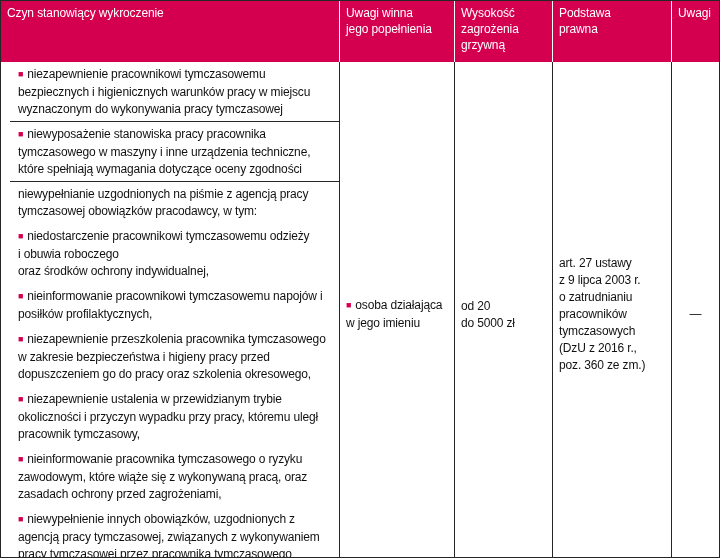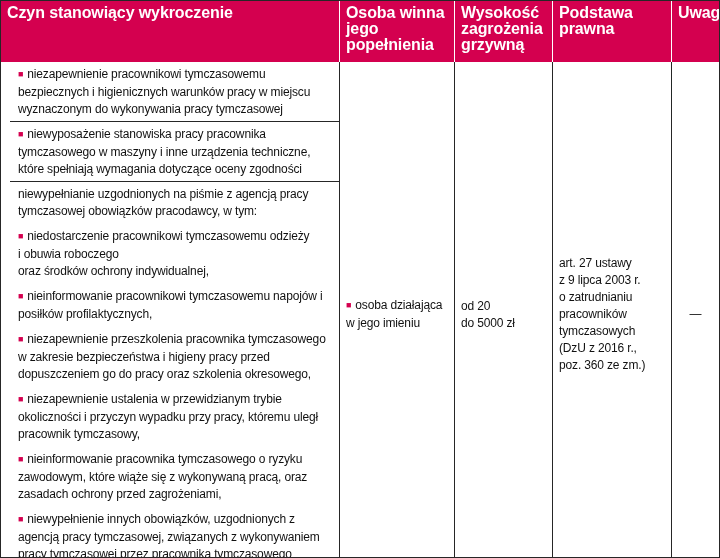--- a/index.html
+++ b/index.html
@@ -27,22 +27,22 @@
   }
   
   .thead{
     flex:0 0 61px;
     display:grid;
     grid-template-columns:339px 115px 98px 119px 1fr;
     background:var(--header_bg);
   }
   .th{
     color:var(--header_text);
-    font-weight:bold;
-    font-size:16px;
+    font-weight:normal;
+    font-size:12px;
     line-height:16px;
     letter-spacing:-0.1px;
     padding:4px 6px;
     border-right:1px solid #ffffff;
     white-space:pre-line;
     overflow:hidden;
   }
   .th:last-child{border-right:none;}
   
   .tbody{
@@ -85,21 +85,21 @@
   .pre{white-space:pre-line;}
   .remarks{align-items:center;text-align:center;}
 </style>
 </head>
 <body>
 
 <div class="table">
 
   <div class="thead">
     <div class="th">Czyn stanowiący wykroczenie</div>
-    <div class="th">Osoba winna
+    <div class="th">Uwagi winna
 jego popełnienia</div>
     <div class="th">Wysokość
 zagrożenia
 grzywną</div>
     <div class="th">Podstawa
 prawna</div>
     <div class="th">Uwagi</div>
   </div>
 
   <div class="tbody">

